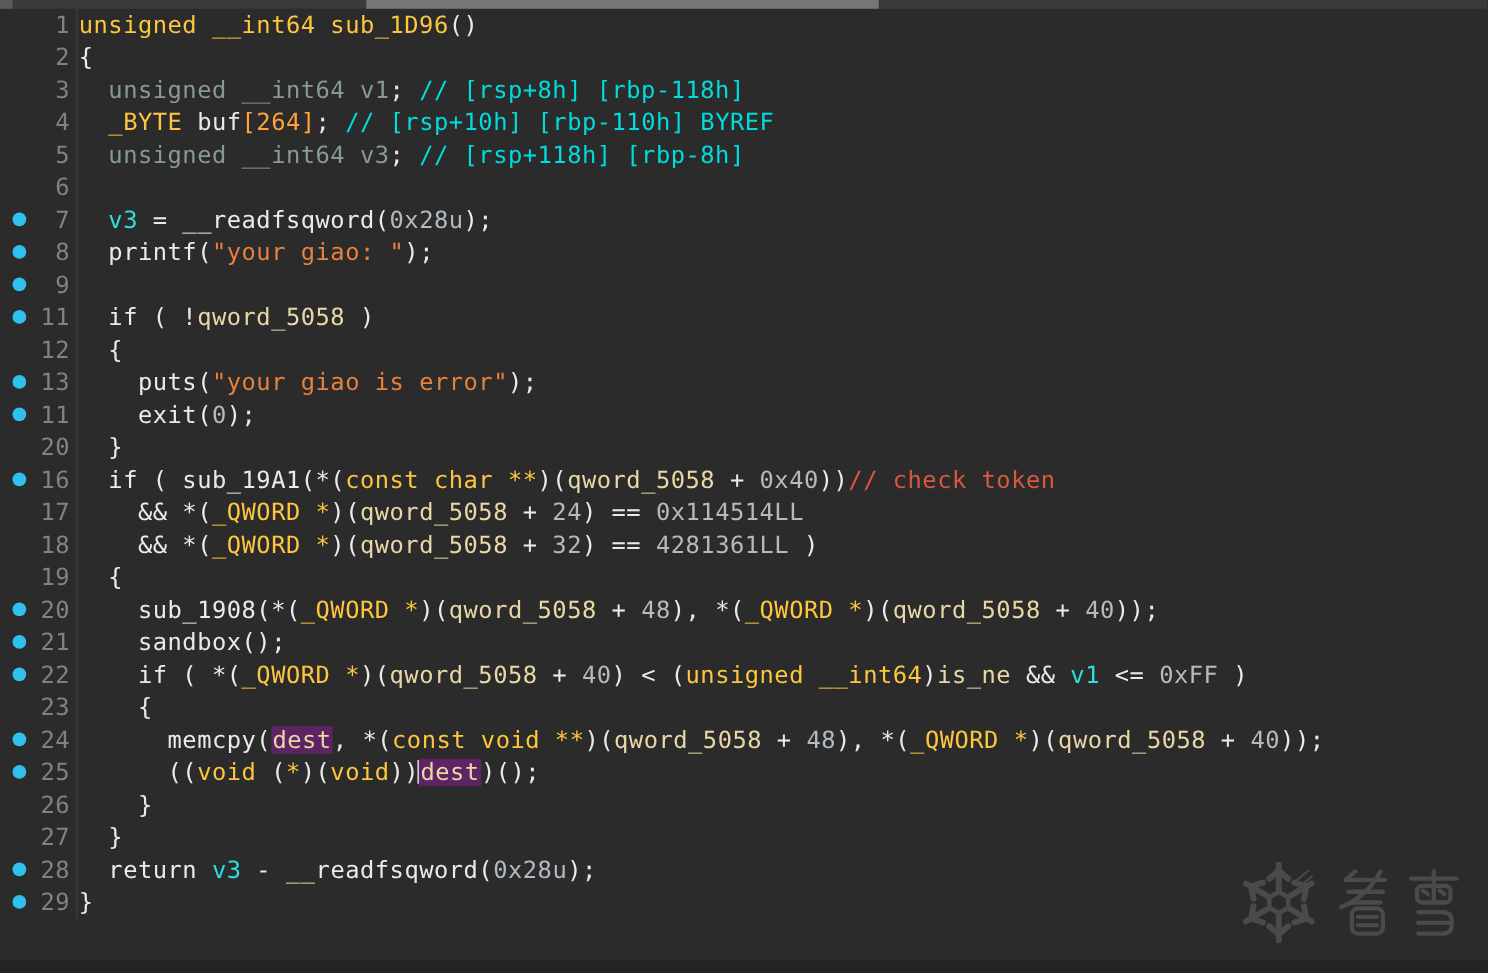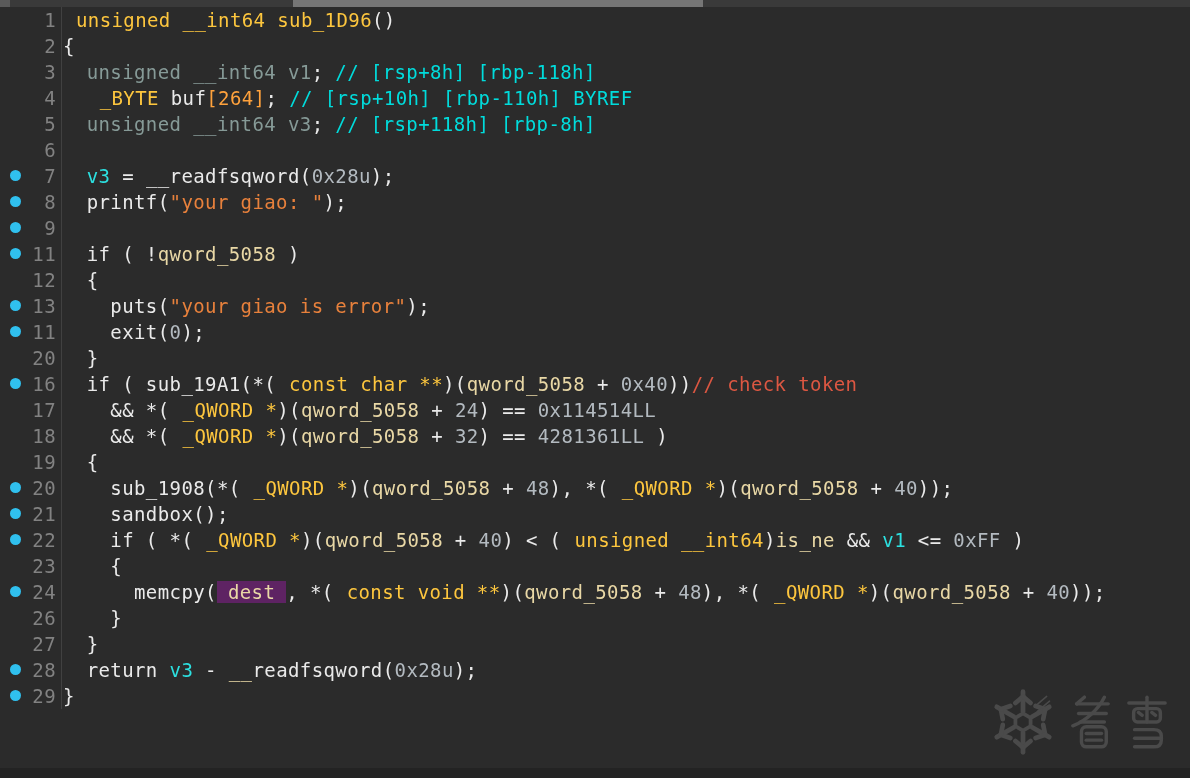--- a/index.html
+++ b/index.html
@@ -22,30 +22,30 @@
     flex:0 0 62px;width:62px;box-sizing:border-box;position:relative;
     border-right:1px solid var(--separator,#414141);
     color:var(--line_number,#828282);
   }
   .dot{position:absolute;left:10px;top:7px;width:11px;height:11px;border-radius:50%;}
   .dot.on{background:var(--breakpoint,#30c0ee);}
   .lnum{display:block;text-align:right;padding-right:5px;}
   .codeline{white-space:pre;padding-left:1px;color:var(--default,#eaeaea);}
 
   .tk-w{color:var(--default,#eaeaea);}
-  .tk-k{color:var(--keyword,#fdc63e);padding-left:13px;}
+  .tk-k{color:var(--keyword,#fdc63e);}
   .tk-l{color:var(--local,#2ce0e0);}
   .tk-g{color:var(--global,#e9d8a6);}
   .tk-n{color:var(--number,#b3bac0);}
   .tk-a{color:var(--array_num,#ffa23c);}
   .tk-s{color:var(--string,#e8813c);}
   .tk-c{color:var(--comment,#00dcdc);}
   .tk-r{color:var(--alert_comment,#dc5742);}
   .tk-d{color:var(--declaration,#869a97);}
-  .tk-h{color:var(--global,#e9d8a6);background:var(--highlight_bg,#5e2363);padding:0 11px;}
+  .tk-h{color:var(--global,#e9d8a6);background:var(--highlight_bg,#5e2363);padding:0 1px;}
   .caret{display:inline-block;width:2px;height:19px;background:var(--caret,#ffffff);vertical-align:-3px;margin:0 -1px;}
 
   
   .bottombar{position:absolute;left:0;right:0;bottom:0;height:10px;background:var(--bottom_bar,#232323);}
 
   
   .watermark{position:absolute;right:22px;bottom:20px;display:flex;align-items:center;gap:14px;}
   .watermark svg{display:block;}
   .wm-stroke{stroke:var(--watermark,#4a4a4a);fill:none;stroke-linecap:round;stroke-linejoin:round;}
 </style>
@@ -213,20 +213,27 @@
             <span class="lnum">23</span>
           </div>
           <div class="codeline"><span class="tk-w">    {</span></div>
         </div>
         <div class="line">
           <div class="gutter">
             <span class="dot on"></span>
             <span class="lnum">24</span>
           </div>
           <div class="codeline"><span class="tk-w">      memcpy(</span><span class="tk-h">dest</span><span class="tk-w">, *(</span><span class="tk-k">const void **</span><span class="tk-w">)(</span><span class="tk-g">qword_5058</span><span class="tk-w"> + </span><span class="tk-n">48</span><span class="tk-w">), *(</span><span class="tk-k">_QWORD *</span><span class="tk-w">)(</span><span class="tk-g">qword_5058</span><span class="tk-w"> + </span><span class="tk-n">40</span><span class="tk-w">));</span></div>
+        </div>
+        <div class="line">
+          <div class="gutter">
+            <span class="dot on"></span>
+            <span class="lnum">25</span>
+          </div>
+          <div class="codeline"><span class="tk-w">      ((</span><span class="tk-k">void</span><span class="tk-w"> (</span><span class="tk-k">*</span><span class="tk-w">)(</span><span class="tk-k">void</span><span class="tk-w">))</span><span class="caret"></span><span class="tk-h">dest</span><span class="tk-w">)();</span></div>
         </div>
         <div class="line">
           <div class="gutter">
             <span class="dot"></span>
             <span class="lnum">26</span>
           </div>
           <div class="codeline"><span class="tk-w">    }</span></div>
         </div>
         <div class="line">
           <div class="gutter">

